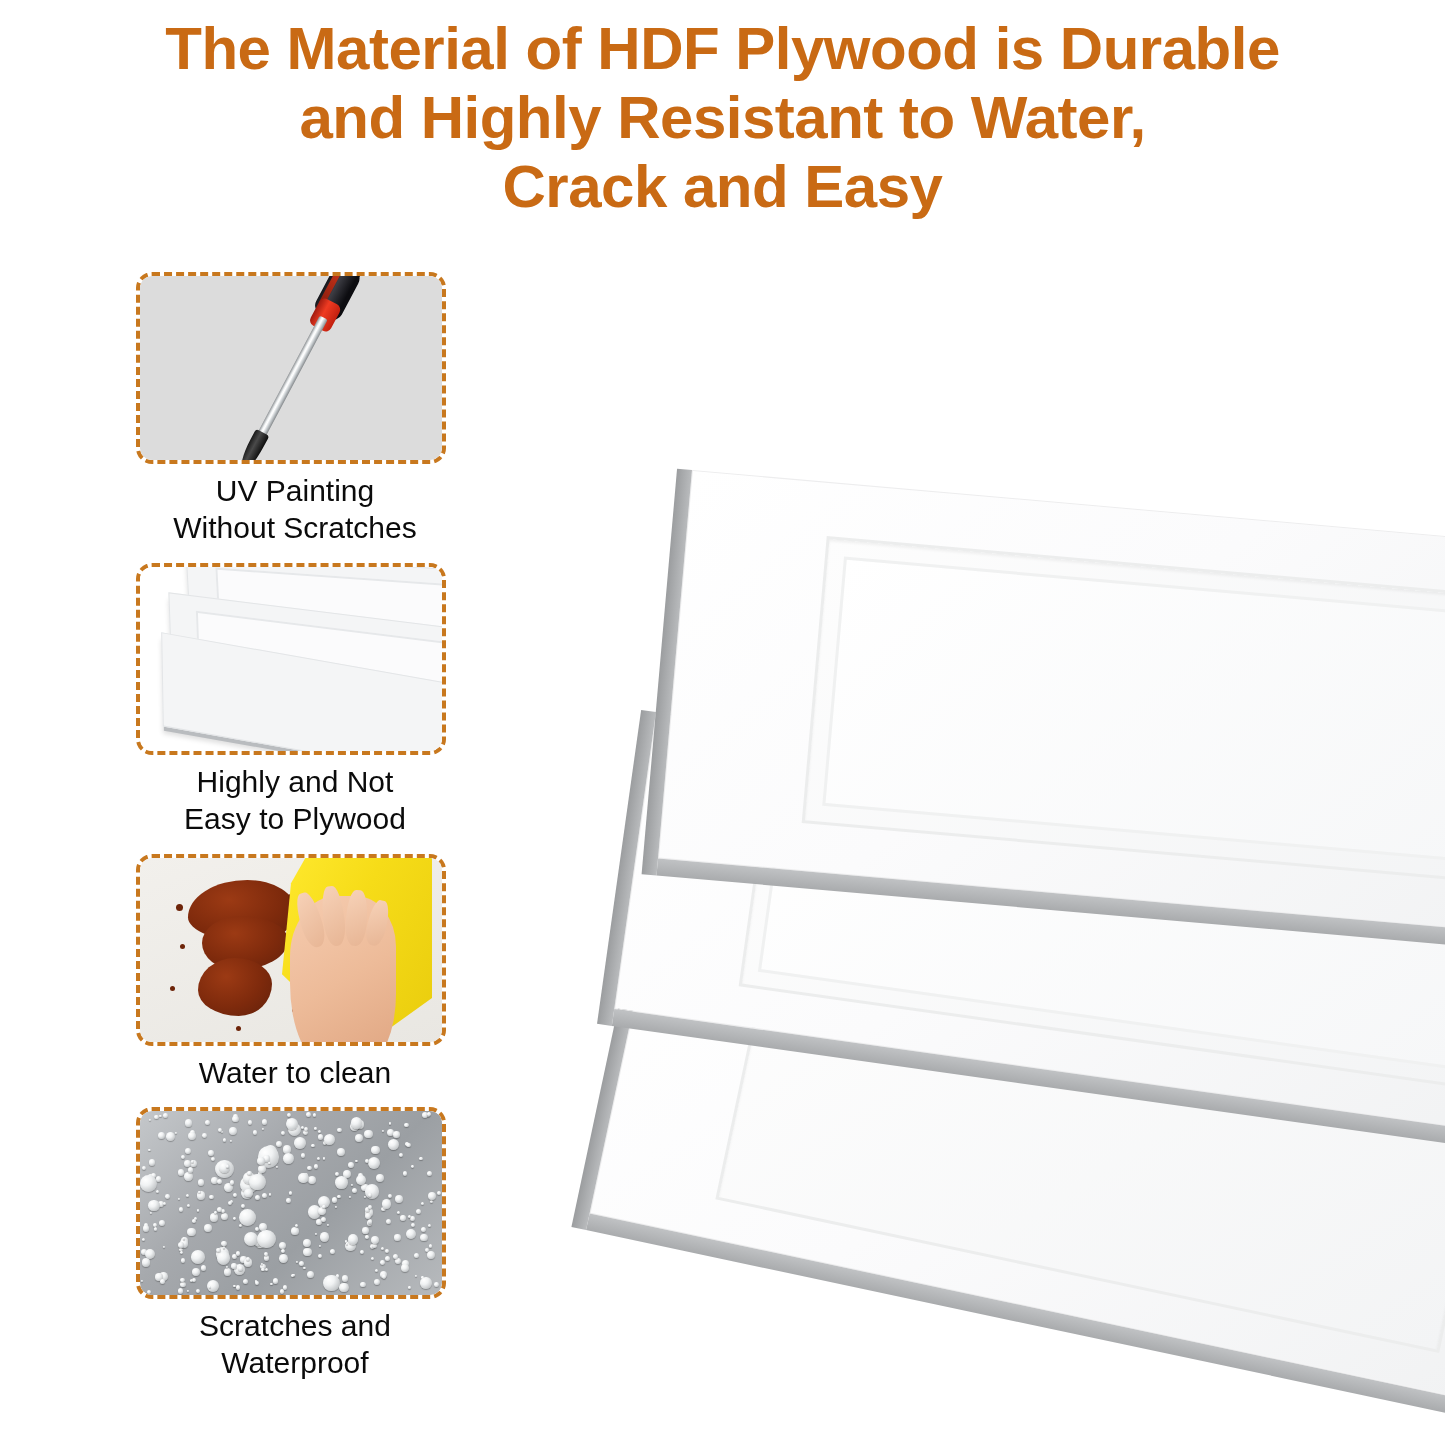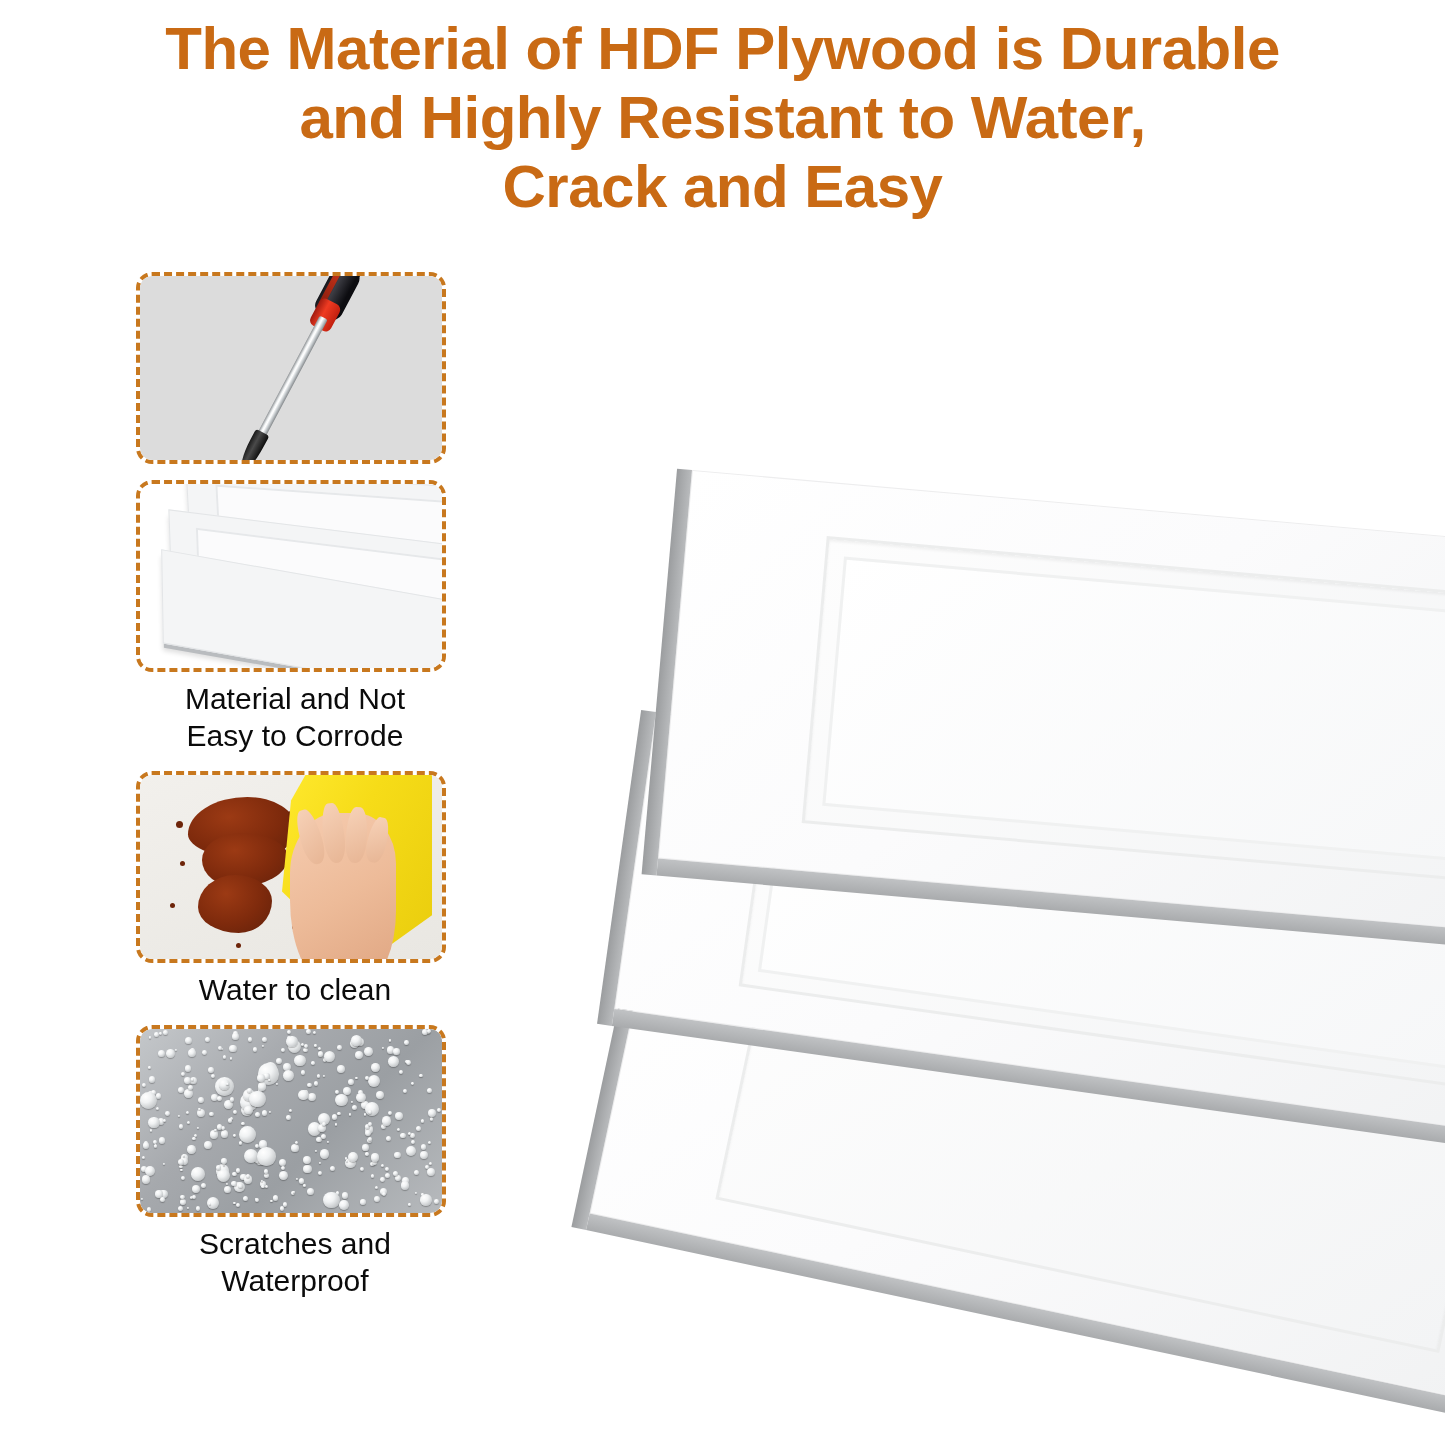--- a/index.html
+++ b/index.html
@@ -210,41 +210,45 @@
     <div class="card">
       <div class="card-inner bg-gray">
         <div class="sd">
           <div class="sd-cap"></div>
           <div class="sd-grip"></div>
           <div class="sd-collar"></div>
           <div class="sd-shaft"></div>
           <div class="sd-tip"></div>
         </div>
       </div>
+    </div>
+    <div class="caption">
+      <span class="cline">UV Painting</span>
+      <span class="cline">Without Scratches</span>
     </div>
   </div>
 
   <div class="feature">
     <div class="card">
       <div class="card-inner bg-white">
         <div class="mini-stack">
           <div class="mini-panel" style="left:48px;top:-6px;width:290px;height:96px;transform:skewY(7deg) rotate(-3deg);">
             <div class="mini-inset" style="left:28px;top:14px;right:16px;bottom:12px;"></div>
           </div>
           <div class="mini-panel" style="left:30px;top:44px;width:296px;height:96px;transform:skewY(9deg) rotate(-2deg);">
             <div class="mini-inset" style="left:26px;top:14px;right:14px;bottom:12px;"></div>
           </div>
           <div class="mini-panel" style="left:22px;top:92px;width:300px;height:92px;transform:skewY(11deg) rotate(-1deg);">
           </div>
         </div>
       </div>
     </div>
     <div class="caption">
-      <span class="cline">Material and Not</span>
-      <span class="cline">Easy to Corrode</span>
+      <span class="cline">Highly and Not</span>
+      <span class="cline">Easy to Plywood</span>
     </div>
   </div>
 
   <div class="feature">
     <div class="card">
       <div class="card-inner bg-wall">
         <div class="stain" style="left:48px;top:22px;width:108px;height:62px;border-radius:55% 45% 40% 60%/60% 50% 50% 40%;"></div>
         <div class="stain" style="left:62px;top:58px;width:86px;height:54px;border-radius:45% 55% 60% 40%/50% 45% 55% 50%;"></div>
         <div class="stain" style="left:58px;top:100px;width:74px;height:58px;border-radius:50% 50% 45% 55%/55% 45% 55% 45%;"></div>
         <div class="splat" style="left:36px;top:46px;width:7px;height:7px;"></div>

